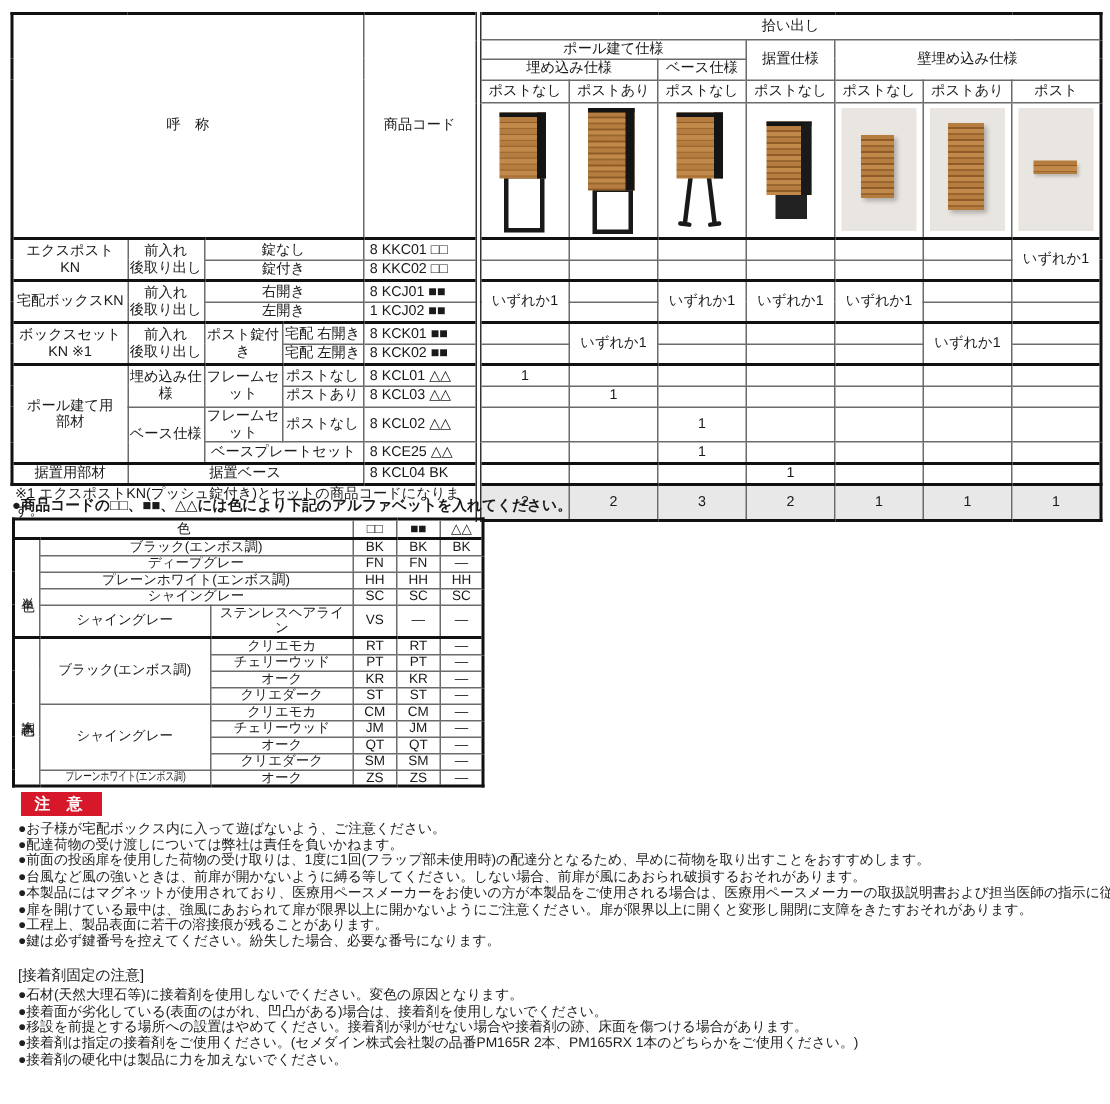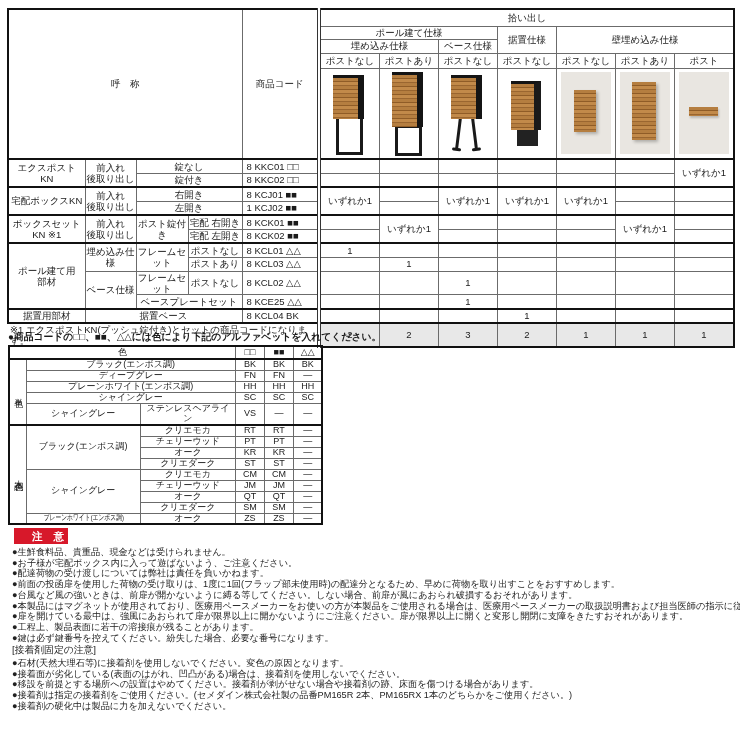--- a/index.html
+++ b/index.html
@@ -54,21 +54,21 @@
   .ct td,.ct th{border:1px solid #6b6b6b;padding:0 1px;text-align:center;vertical-align:middle;
                 font-size:9px;font-weight:normal;overflow:hidden;line-height:1.1;}
   .ct tr{height:11px}
   .ct tr.cth{height:13px}
   .vlab{writing-mode:vertical-rl;text-orientation:upright;font-size:9px;letter-spacing:1px;padding:0;}
   .ccode{font-weight:bold;font-size:9.5px;}
   .squeeze{font-size:8px;transform:scaleX(0.72);transform-origin:0 50%;white-space:nowrap;width:139%;text-align:center;}
 
   
   #caution-badge{position:absolute;left:14px;top:528px;width:54px;height:16px;background:#d7182a;
-                 color:#fff;font-weight:bold;font-size:10.5px;line-height:16px;text-align:right;letter-spacing:4px;}
+                 color:#fff;font-weight:bold;font-size:10.5px;line-height:16px;text-align:center;letter-spacing:4px;}
   #caution-list{position:absolute;left:12px;top:547px;width:724px;}
   .note-line{font-size:9.2px;line-height:10.7px;white-space:nowrap;color:#222;}
   #adhesive-title{position:absolute;left:12px;top:644px;font-size:9.8px;font-weight:normal;}
   #adhesive-list{position:absolute;left:12px;top:658px;width:724px;}
 </style>
 </head>
 <body>
 
 <table class="mt">
   <colgroup>
@@ -417,21 +417,20 @@
     <td class="bb2">オーク</td>
     <td class="ccode bb2">ZS</td>
     <td class="ccode bb2">ZS</td>
     <td class="ccode bb2 br2">—</td>
   </tr>
 </tbody>
   </table>
 
 <div id="caution-badge">注 意</div>
 <div id="caution-list">
-  <div class="note-line">●生鮮食料品、貴重品、現金などは受けられません。</div>
   <div class="note-line">●お子様が宅配ボックス内に入って遊ばないよう、ご注意ください。</div>
   <div class="note-line">●配達荷物の受け渡しについては弊社は責任を負いかねます。</div>
   <div class="note-line">●前面の投函扉を使用した荷物の受け取りは、1度に1回(フラップ部未使用時)の配達分となるため、早めに荷物を取り出すことをおすすめします。</div>
   <div class="note-line">●台風など風の強いときは、前扉が開かないように縛る等してください。しない場合、前扉が風にあおられ破損するおそれがあります。</div>
   <div class="note-line">●本製品にはマグネットが使用されており、医療用ペースメーカーをお使いの方が本製品をご使用される場合は、医療用ペースメーカーの取扱説明書および担当医師の指示に従ってください。</div>
   <div class="note-line">●扉を開けている最中は、強風にあおられて扉が限界以上に開かないようにご注意ください。扉が限界以上に開くと変形し開閉に支障をきたすおそれがあります。</div>
   <div class="note-line">●工程上、製品表面に若干の溶接痕が残ることがあります。</div>
   <div class="note-line">●鍵は必ず鍵番号を控えてください。紛失した場合、必要な番号になります。</div>
 </div>
 

